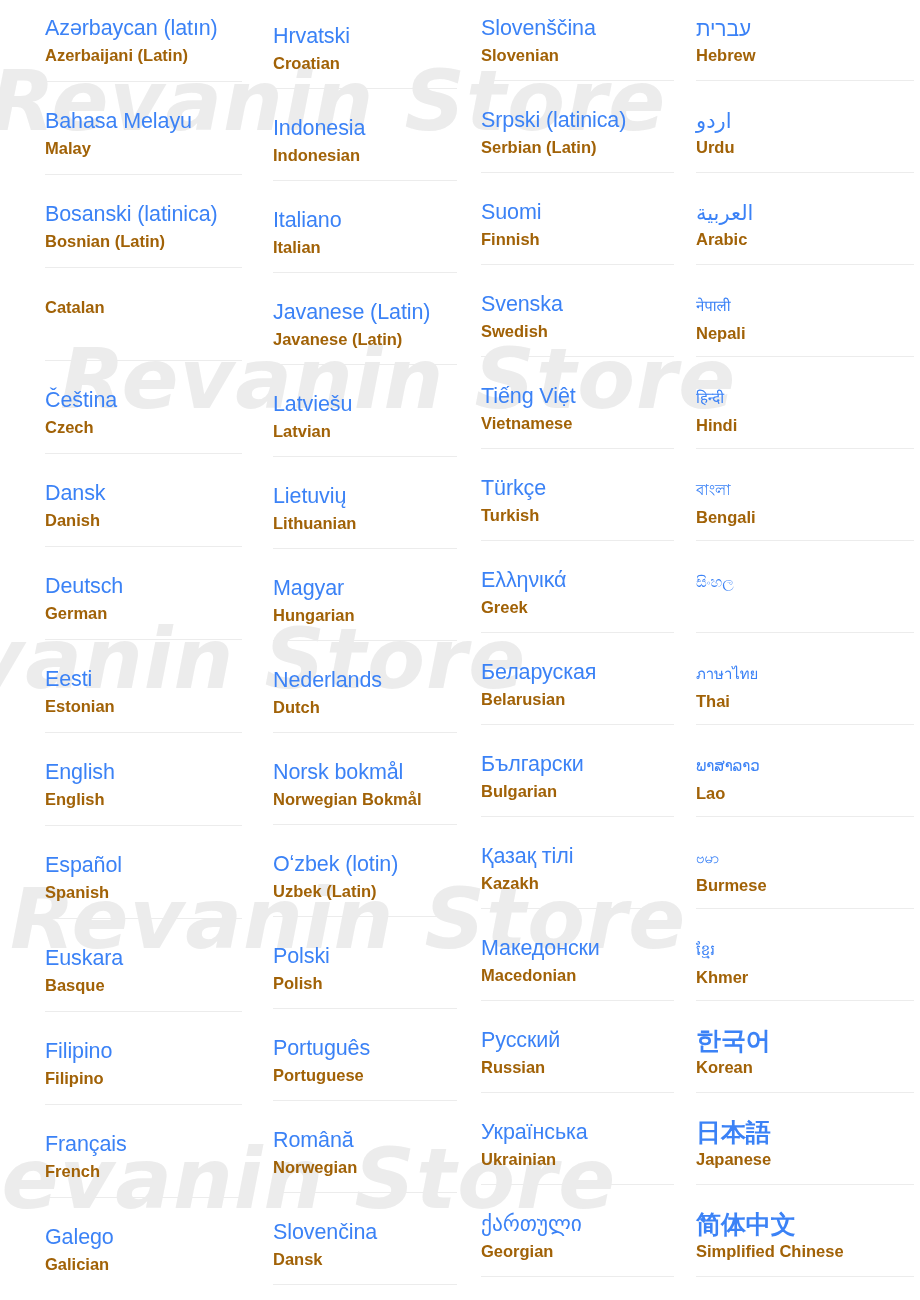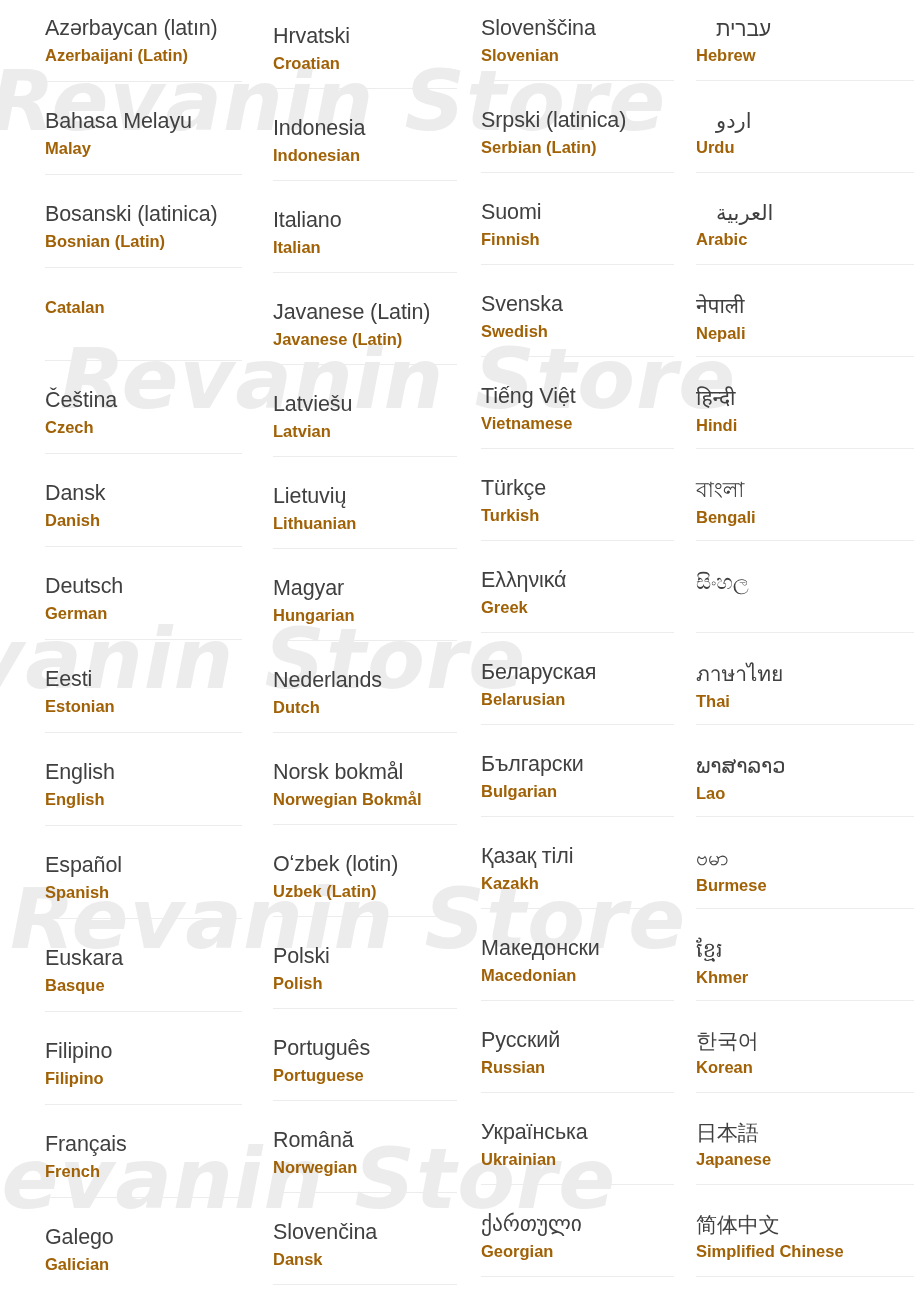--- a/index.html
+++ b/index.html
@@ -75,38 +75,38 @@
     border-bottom: 1px solid #ececec;
     background: transparent;
   }
   .col-1 .lang-item,
   .col-2 .lang-item,
   .col-3 .lang-item { height: 92px; }
 
   .lang-native {
     font-size: 21.5px;
     line-height: 27px;
-    color: #404040;
+    color: #3b82f6;
     font-weight: 400;
     letter-spacing: -0.1px;
     white-space: nowrap;
   }
   .lang-english {
     font-size: 16.5px;
     line-height: 24px;
     color: #a16207;
     font-weight: 700;
     margin-top: 1px;
     white-space: nowrap;
   }
   
   .script-indic .lang-native,
-  .script-sea .lang-native { font-size: 21px; line-height: 29px; }
-  .script-cjk .lang-native { font-size: 21px; }
-  .script-rtl .lang-native { font-size: 21px; direction: rtl; text-align: left; unicode-bidi: plaintext; margin-left: 20px; }
+  .script-sea .lang-native { font-size: 15px; line-height: 29px; }
+  .script-cjk .lang-native { font-size: 25px; font-weight: bold; }
+  .script-rtl .lang-native { font-size: 21px; direction: rtl; text-align: left; unicode-bidi: plaintext; }
 </style>
 </head>
 <body>
 
 <div id="watermark-layer">
   <div class="wm wm-1">Revanin Store</div>
   <div class="wm wm-2">Revanin Store</div>
   <div class="wm wm-3">Revanin Store</div>
   <div class="wm wm-4">Revanin Store</div>
   <div class="wm wm-5">Revanin Store</div>

